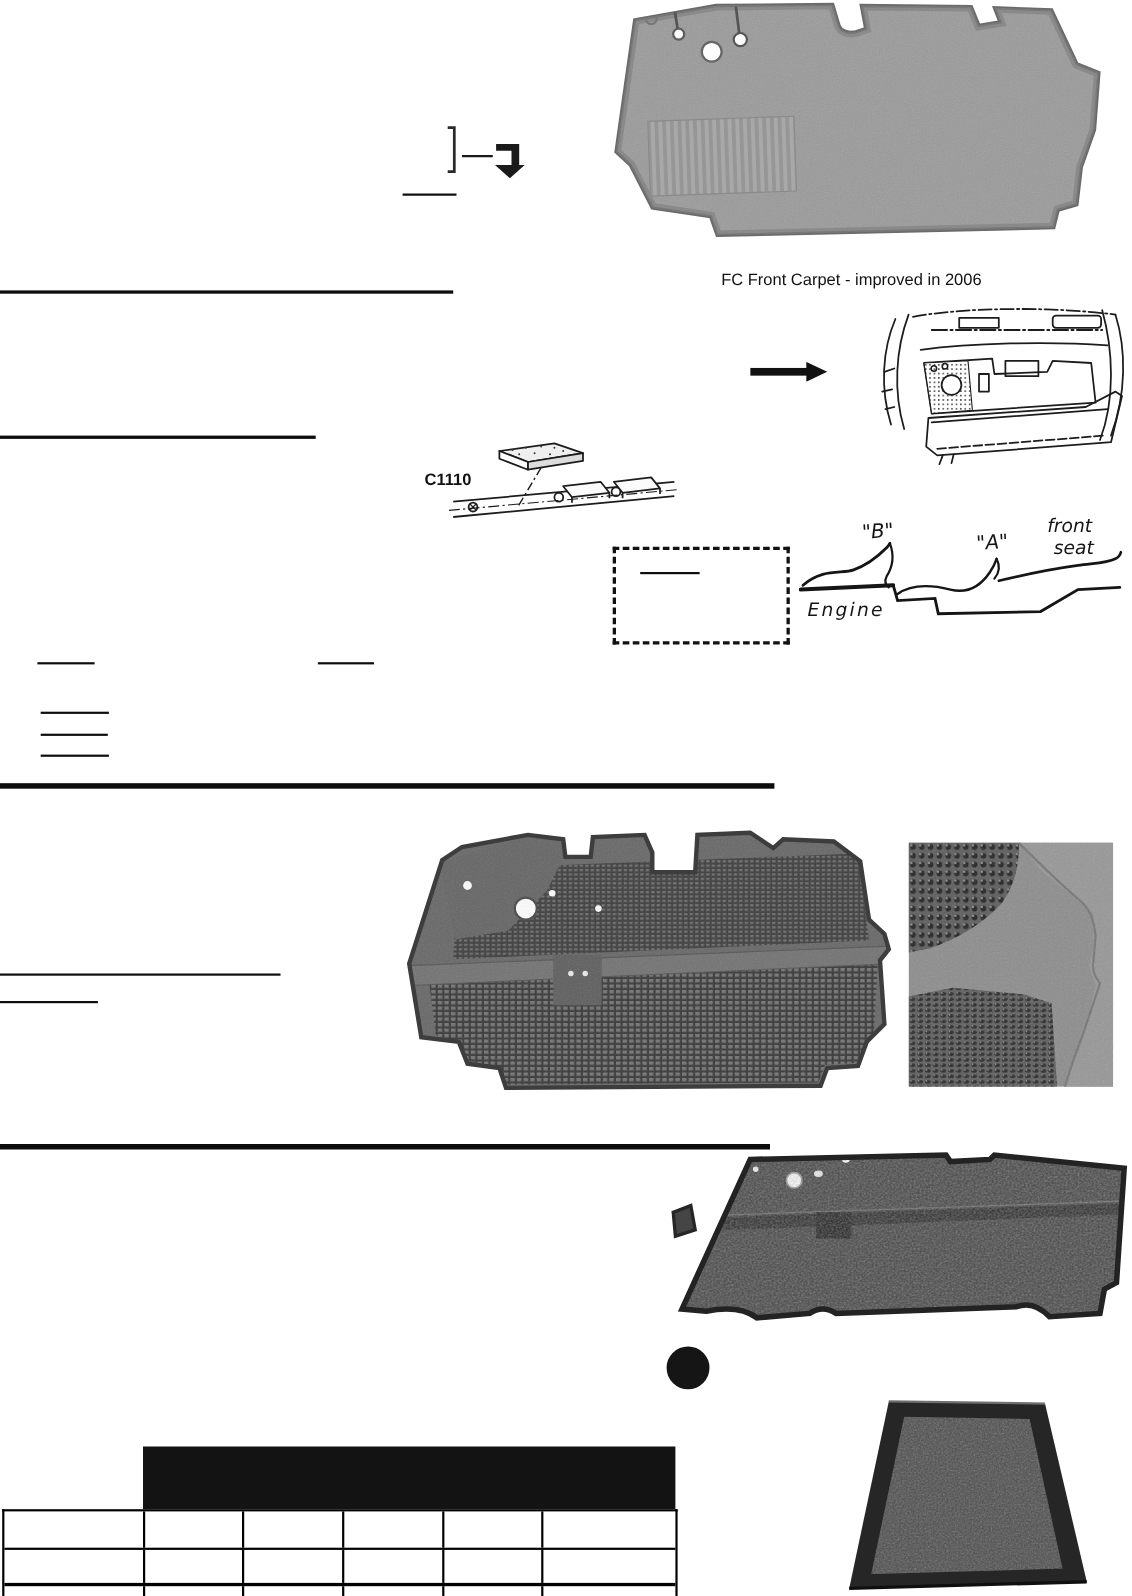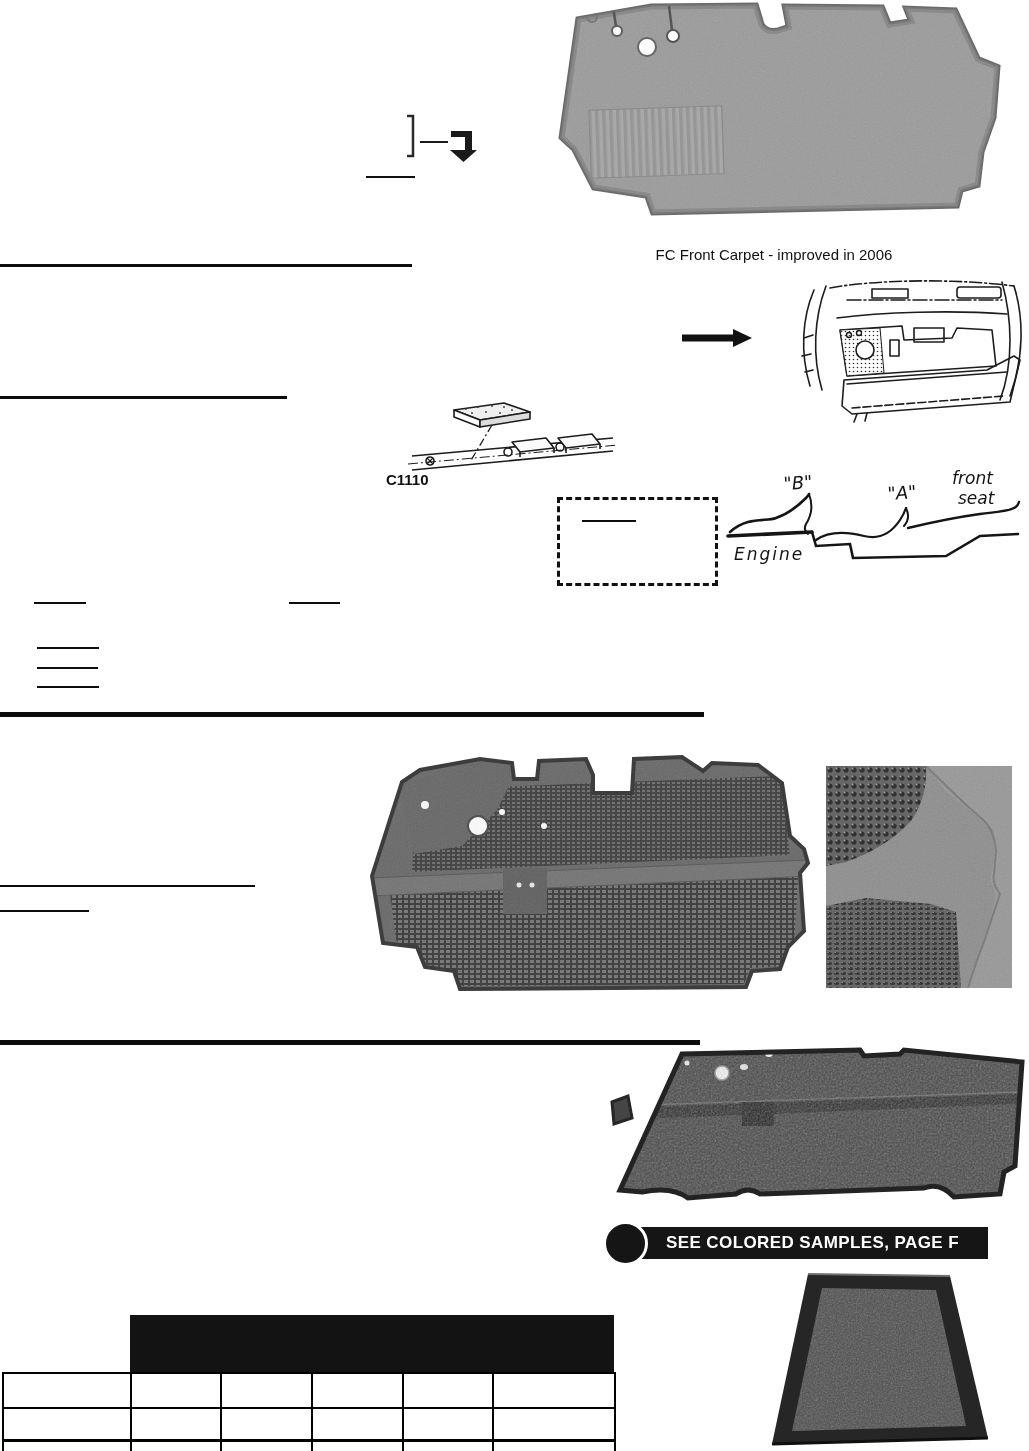--- a/index.html
+++ b/index.html
@@ -1,21 +1,21 @@
 <!DOCTYPE html>
 <html><head>
 <meta charset="utf-8">
 <style>
   html,body{margin:0;padding:0;background:#fff;}
   #page{position:relative;width:1029px;height:1451px;background:#fff;overflow:hidden;
         font-family:"Liberation Sans",sans-serif;color:#111;}
   .abs{position:absolute;}
   .rule{position:absolute;background:#0d0d0d;}
   .caption{font-size:15px;color:#111;text-align:center;}
-  .partlabel{font-weight:bold;font-size:15px;color:#111;margin-top:43px;}
+  .partlabel{font-weight:bold;font-size:15px;color:#111;}
   .dashedbox{position:absolute;border:3px dashed #111;box-sizing:border-box;background:#fff;}
   .banner-bar{position:absolute;left:637px;top:1227px;width:351px;height:32px;background:#151515;
               display:flex;align-items:center;justify-content:center;}
   .banner-text{color:#fff;font-weight:bold;font-size:17px;letter-spacing:.4px;white-space:nowrap;}
   .banner-dot{position:absolute;left:603px;top:1221px;width:45px;height:45px;border-radius:50%;
               background:#151515;border:3px solid #fff;box-sizing:border-box;}
   .theader{position:absolute;left:130px;top:1315px;width:484px;height:57px;background:#131313;}
   .ptable{position:absolute;left:2px;top:1372px;width:614px;border:2px solid #000;border-bottom:none;
           box-sizing:border-box;background:#fff;}
   .trow{display:flex;}
@@ -252,23 +252,20 @@
       <circle cx="120" cy="27" r="7" fill="#f5f5f5" stroke="#999" stroke-width="1.5"></circle>
       <circle cx="85" cy="17" r="2.5" fill="#eee"></circle>
       <ellipse cx="142" cy="21" rx="4" ry="3" fill="#e8e8e8"></ellipse>
       <circle cx="167" cy="7" r="4" fill="#fff"></circle>
       <rect width="427" height="170" filter="url(#r_grain)" opacity="0.45"></rect>
       <path d="M80,150 L330,147" stroke="#5e5e5e" stroke-width="2" opacity="0.8"></path>
     </g>
     <path d="M80,8 L258,4 L262,10 L298,8 L302,4 L420,16 L413,120 L402,126 L398,148 L352,151 Q338,136 322,142 L158,148 Q146,140 134,148 L86,152 Q70,140 40,146 L18,144 Z" fill="none" stroke="#232323" stroke-width="5"></path>
   </svg>
 
-  <div class="banner-bar" style="background: rgb(21, 21, 21);">
-    <span class="banner-text" style="color: rgb(255, 255, 255);">SEE COLORED SAMPLES, PAGE F</span>
-  </div>
   <div class="banner-dot" style="background: rgb(21, 21, 21);"></div>
 
   <svg class="abs" style="left:764px;top:1266px;" width="228" height="185" viewBox="0 0 228 185">
     <defs>
       <filter id="s_grain">
           <feTurbulence type="fractalNoise" baseFrequency="0.65" numOctaves="2"></feTurbulence>
         <feColorMatrix type="saturate" values="0"></feColorMatrix>
         </filter>
       <clipPath id="s_clip">
           <polygon points="58,22 172,24 202,160 28,165"></polygon>

